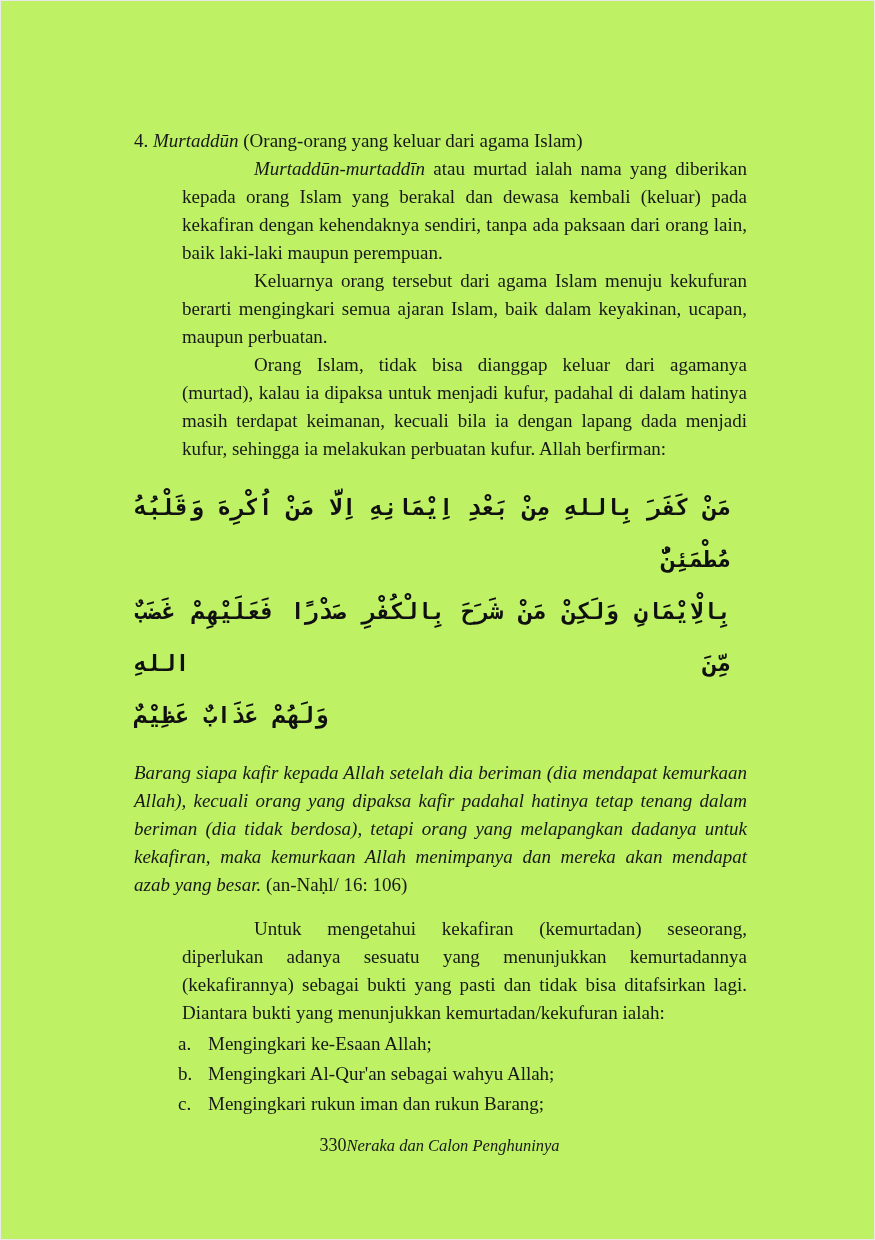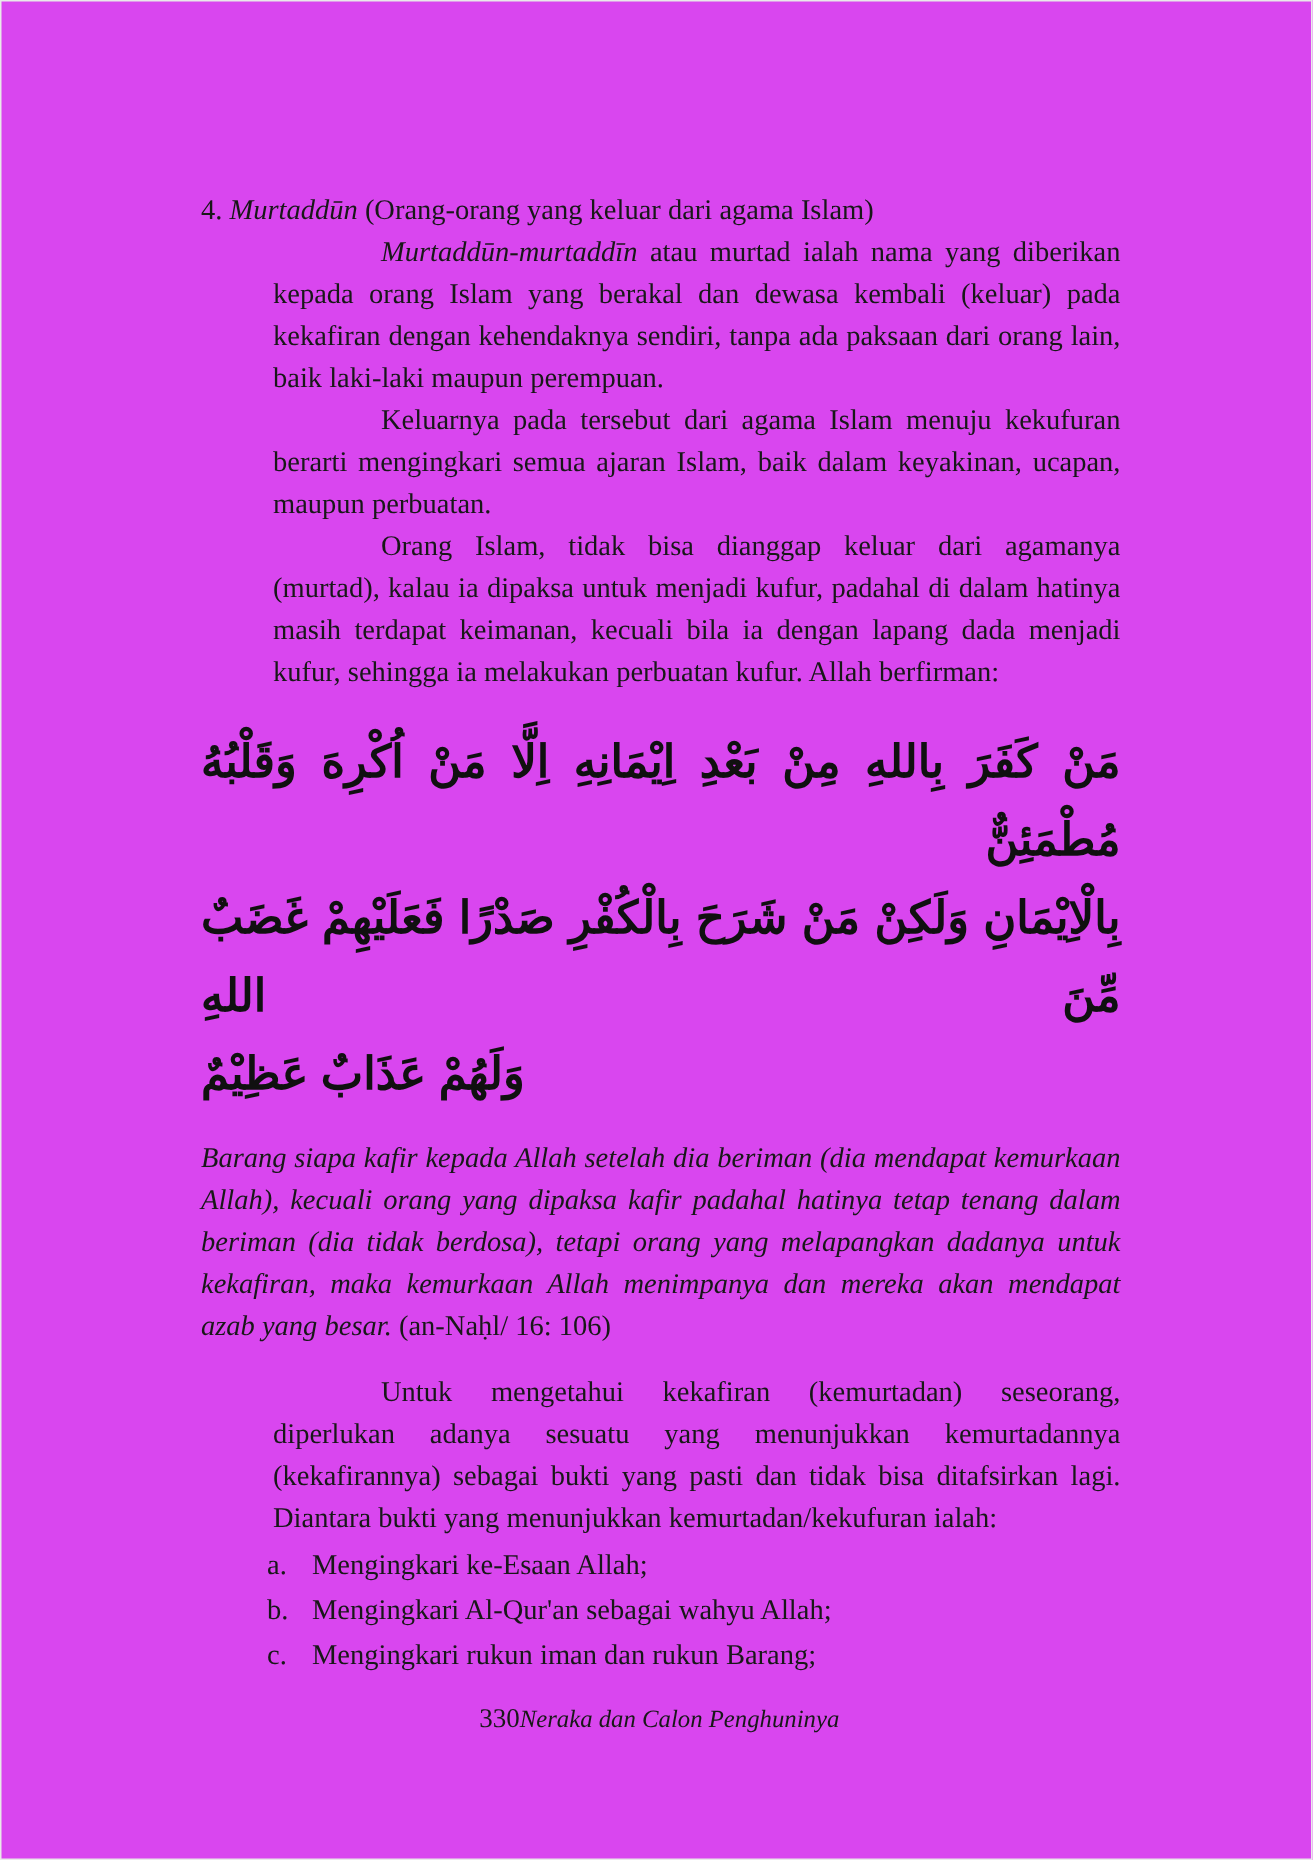--- a/index.html
+++ b/index.html
@@ -1,21 +1,21 @@
 <!DOCTYPE html>
 <html><head>
 <meta charset="utf-8">
 <style>
   * { margin: 0; padding: 0; box-sizing: border-box; }
   html, body { background: #f6f6f6; }
   .page {
     width: 875px;
     height: 1240px;
     margin: 0 auto;
-    background: #d946ef;
+    background: #bef264;
     border: 1px solid #e9e9e9;
     position: relative;
     overflow: hidden;
     font-family: "Liberation Serif", serif;
     color: #181818;
   }
   .content {
     position: absolute;
     left: 133px;
     top: 126px;
@@ -25,25 +25,25 @@
     font-size: 19px;
     line-height: 28px;
     text-align: justify;
     margin-left: 48px;
   }
   .heading { font-size: 19px; line-height: 28px; text-align: left; }
   .italic { font-style: italic; }
   p.para { text-indent: 72px; }
   .arabic {
     direction: rtl;
-    font-family: Liberation Sans, sans-serif;
-    font-size: 30px;
+    font-family: Liberation Mono, monospace;
+    font-size: 23px;
     font-weight: 600;
     color: #101010;
-    margin: 20px 0 16px 0;
+    margin: 20px 16px 16px 0;
   }
   .arabic .line {
     line-height: 52px;
     text-align: justify;
     text-align-last: justify;
   }
   .arabic .line-last {
     line-height: 52px;
     text-align: center;
     text-align-last: left;
@@ -83,21 +83,21 @@
   <div class="content">
 
     <div class="heading">
       <span>4. </span><span class="italic">Murtaddūn</span><span> (Orang-orang yang keluar dari agama Islam)</span>
     </div>
 
     <p class="body-text para">
       <span class="italic">Murtaddūn-murtaddīn</span><span> atau murtad ialah nama yang diberikan kepada orang Islam yang berakal dan dewasa kembali (keluar) pada kekafiran dengan kehendaknya sendiri, tanpa ada paksaan dari orang lain, baik laki-laki maupun perempuan.</span>
     </p>
 
-    <p class="body-text para">Keluarnya pada tersebut dari agama Islam menuju kekufuran berarti mengingkari semua ajaran Islam, baik dalam keyakinan, ucapan, maupun perbuatan.</p>
+    <p class="body-text para">Keluarnya orang tersebut dari agama Islam menuju kekufuran berarti mengingkari semua ajaran Islam, baik dalam keyakinan, ucapan, maupun perbuatan.</p>
 
     <p class="body-text para">Orang Islam, tidak bisa dianggap keluar dari agamanya (murtad), kalau ia dipaksa untuk menjadi kufur, padahal di dalam hatinya masih terdapat keimanan, kecuali bila ia dengan lapang dada menjadi kufur, sehingga ia melakukan perbuatan kufur. Allah berfirman:</p>
 
     <div class="arabic">
       <div class="line">مَنْ كَفَرَ بِاللهِ مِنْ بَعْدِ اِيْمَانِهِ اِلَّا مَنْ اُكْرِهَ وَقَلْبُهُ مُطْمَئِنٌّ</div>
       <div class="line">بِالْاِيْمَانِ وَلَكِنْ مَنْ شَرَحَ بِالْكُفْرِ صَدْرًا فَعَلَيْهِمْ غَضَبٌ مِّنَ اللهِ</div>
       <div class="line-last">وَلَهُمْ عَذَابٌ عَظِيْمٌ</div>
     </div>
 
     <p class="translation">

